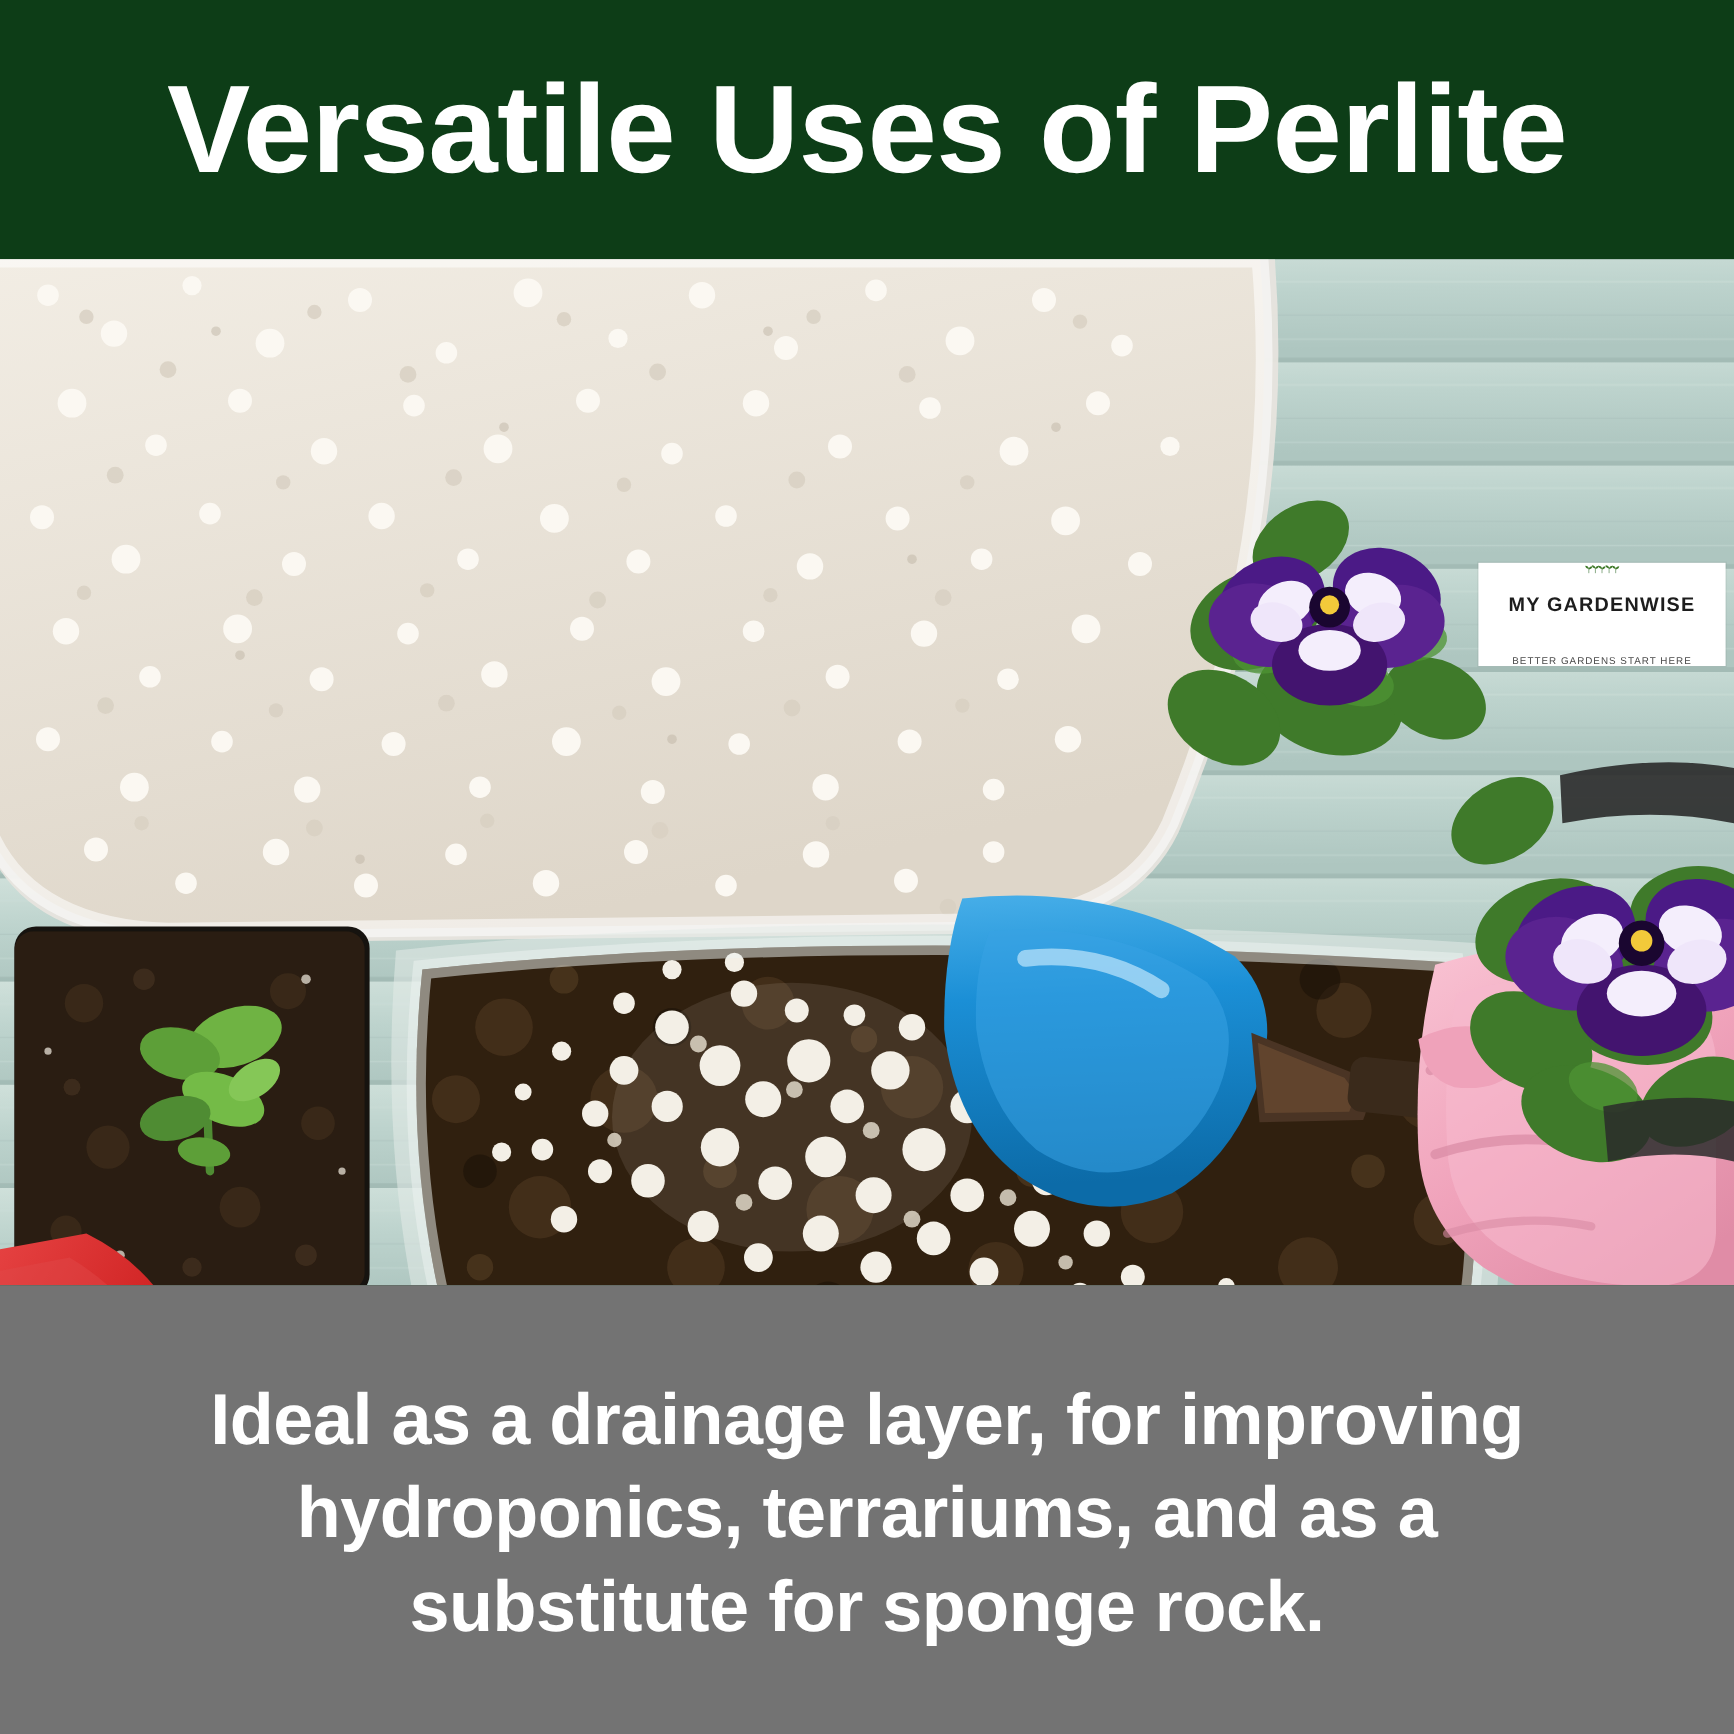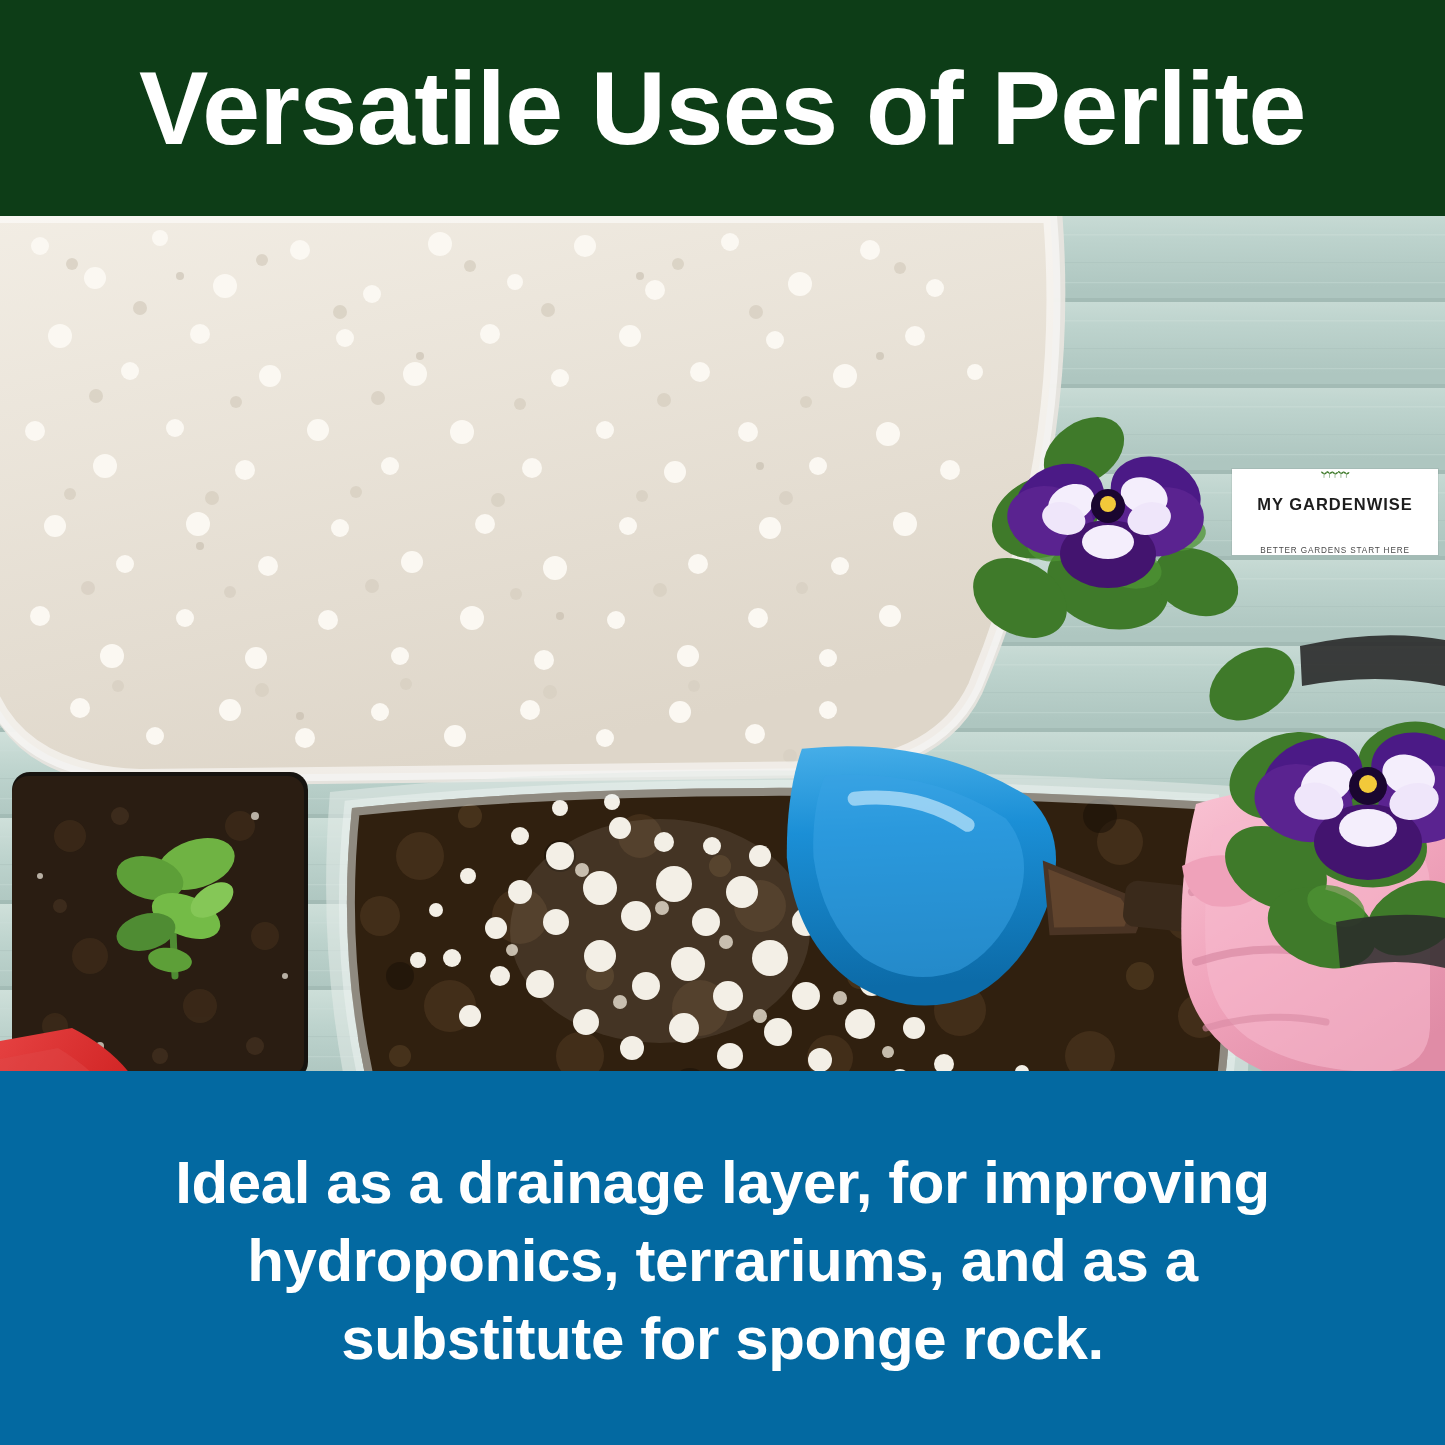--- a/index.html
+++ b/index.html
@@ -45,21 +45,21 @@
     line-height:1;font-family:"Liberation Sans","DejaVu Sans",sans-serif;
   }
   .logo-tagline{
     font-size:8.2px;color:#4a4a4a;letter-spacing:0.85px;line-height:1;
     font-family:"Liberation Sans","DejaVu Sans",sans-serif;
     margin-top:16px;
   }
 
   
   .footer-band{
-    position:relative;flex:1 1 auto;background:#0369a1;
+    position:relative;flex:1 1 auto;background:#737373;
     display:flex;flex-direction:column;align-items:center;justify-content:center;
     padding:18px 60px 12px;box-sizing:border-box;
   }
   .caption-line{
     color:#ffffff;font-weight:bold;font-size:60px;line-height:1.30;
     text-align:center;letter-spacing:-0.4px;white-space:nowrap;
     font-family:"Liberation Sans","DejaVu Sans",sans-serif;
   }
 </style>
 </head>

